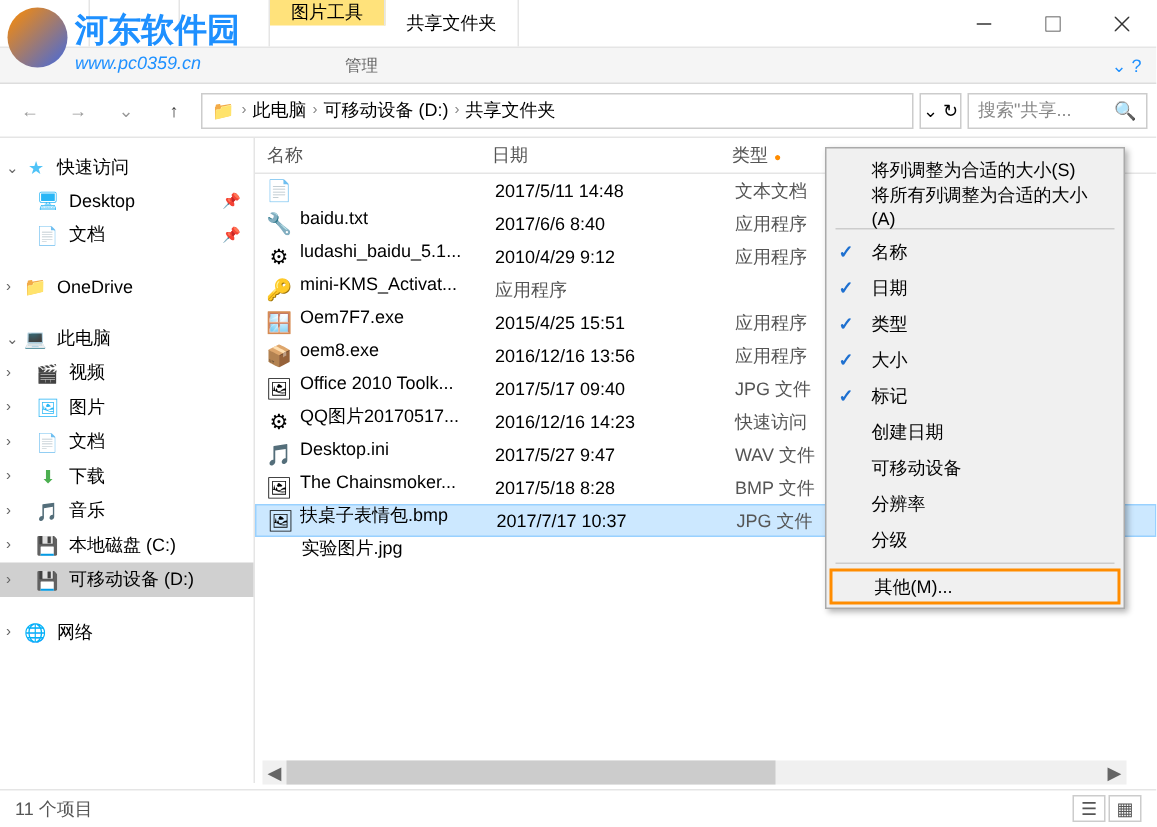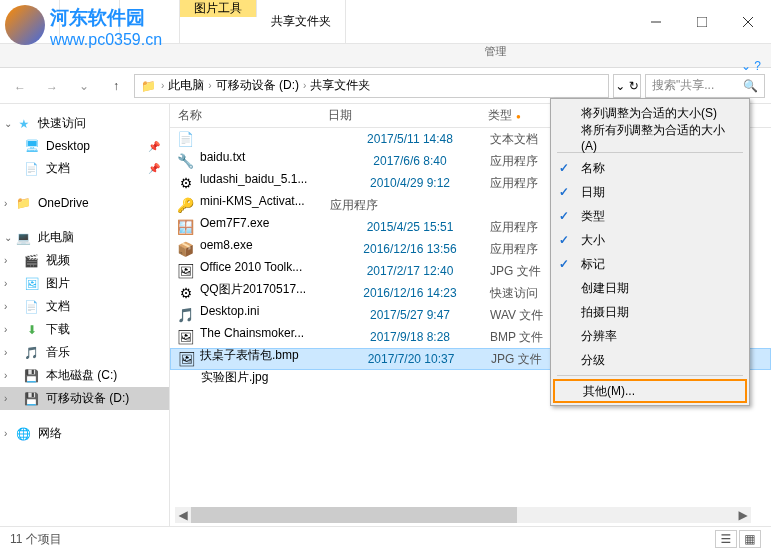--- a/index.html
+++ b/index.html
@@ -1,31 +1,31 @@
 <!DOCTYPE html>
 <html><head>
 <meta charset="utf-8">
 <style>
 * { margin: 0; padding: 0; box-sizing: border-box; font-family: 'Microsoft YaHei', 'Segoe UI', sans-serif; font-size: 12px; }
 body { width: 771px; height: 551px; background: #fff; position: relative; overflow: hidden; }
 
-.titlebar { height: 44px; display: flex; align-items: center; background: #fff; border-bottom: 1px solid #e5e5e5; }
+.titlebar { height: 32px; display: flex; align-items: flex-start; background: #fff; border-bottom: 1px solid #e5e5e5; }
 .titlebar-tabs { display: flex; height: 100%; }
 .title-tab { padding: 0 14px; display: flex; align-items: center; border-right: 1px solid #e5e5e5; }
 .title-tab.active { background: #ffe27b; }
 .win-controls { margin-left: auto; display: flex; }
 .win-btn { width: 46px; height: 32px; display: flex; align-items: center; justify-content: center; color: #333; }
 .win-btn svg { width: 10px; height: 10px; }
 
 .watermark { position: absolute; top: 0; left: 0; z-index: 100; pointer-events: none; }
-.watermark-text { font-size: 19px; font-weight: bold; color: #1e90ff; }
-.watermark-sub { font-size: 16px; color: #1e90ff; }
+.watermark-text { font-size: 22px; font-weight: bold; color: #1e90ff; }
+.watermark-sub { font-size: 12px; color: #1e90ff; font-style: italic; }
 .watermark-logo { position: absolute; top: 5px; left: 5px; width: 40px; height: 40px; border-radius: 50%; background: linear-gradient(135deg, #ff8c00, #4169e1); }
 
-.ribbon { height: 24px; background: #f5f5f5; display: flex; align-items: center; padding-left: 220px; border-bottom: 1px solid #ddd; flex-direction: column; }
+.ribbon { height: 24px; background: #f5f5f5; display: flex; align-items: center; padding-left: 220px; border-bottom: 1px solid #ddd; }
 .ribbon-item { padding: 0 10px; font-size: 11px; color: #666; }
 .ribbon-help { margin-left: auto; padding: 0 10px; color: #1e90ff; }
 
 .addressbar { height: 36px; display: flex; align-items: center; padding: 6px; gap: 4px; border-bottom: 1px solid #e5e5e5; }
 .nav-btn { width: 28px; height: 24px; display: flex; align-items: center; justify-content: center; color: #999; }
 .nav-btn.enabled { color: #333; }
 .breadcrumb { flex: 1; height: 24px; border: 1px solid #ccc; display: flex; align-items: center; padding: 0 6px; gap: 4px; }
 .breadcrumb-sep { color: #888; font-size: 10px; }
 .refresh-btn { width: 28px; height: 24px; border: 1px solid #ccc; display: flex; align-items: center; justify-content: center; }
 .search-box { width: 120px; height: 24px; border: 1px solid #ccc; display: flex; align-items: center; padding: 0 6px; color: #888; gap: 4px; }
@@ -46,21 +46,21 @@
 .col-name { width: 150px; }
 .col-date { width: 160px; }
 .col-type { width: 100px; }
 .orange-dot { color: #ff8c00; font-size: 8px; margin-left: 4px; }
 
 .filelist { flex: 1; overflow: hidden; }
 .file-row { display: flex; align-items: center; height: 22px; padding-left: 8px; }
 .file-row.selected { background: #cce8ff; border: 1px solid #99d1ff; }
 .file-icon { width: 16px; height: 16px; margin-right: 6px; display: flex; align-items: center; justify-content: center; font-size: 14px; }
 .file-name { width: 130px; overflow: hidden; text-overflow: ellipsis; white-space: nowrap; margin-top: 36px; }
-.file-date { width: 160px; color: #0369a1; text-align: center; }
+.file-date { width: 160px; color: #000000; }
 .file-type { width: 100px; color: #555; }
 
 .context-menu { position: absolute; top: 98px; left: 550px; width: 200px; background: #f0f0f0; border: 1px solid #aaa; box-shadow: 2px 2px 4px rgba(0,0,0,0.3); padding: 2px; z-index: 50; }
 .menu-item { display: flex; align-items: center; height: 24px; padding: 0 8px 0 28px; position: relative; }
 .menu-item.highlighted { border: 2px solid #ff8c00; }
 .menu-sep { height: 1px; background: #ccc; margin: 3px 4px; }
 .menu-check { position: absolute; left: 6px; color: #1e70d0; font-weight: bold; }
 
 .scrollbar-h { position: absolute; bottom: 28px; left: 175px; right: 20px; height: 16px; background: #f0f0f0; display: flex; align-items: center; }
 .scroll-track { flex: 1; height: 16px; position: relative; }
@@ -266,45 +266,45 @@
         </div>
         <div class="file-row">
           <span class="file-icon">📦</span>
           <span class="file-name">Office 2010 Toolk...</span>
           <span class="file-date">2016/12/16 13:56</span>
           <span class="file-type">应用程序</span>
         </div>
         <div class="file-row">
           <span class="file-icon">🖼</span>
           <span class="file-name">QQ图片20170517...</span>
-          <span class="file-date">2017/2/17 12:40</span>
+          <span class="file-date">2017/5/17 09:40</span>
           <span class="file-type">JPG 文件</span>
         </div>
         <div class="file-row">
           <span class="file-icon">⚙</span>
           <span class="file-name">Desktop.ini</span>
           <span class="file-date">2016/12/16 14:23</span>
           <span class="file-type">快速访问</span>
         </div>
         <div class="file-row">
           <span class="file-icon">🎵</span>
           <span class="file-name">The Chainsmoker...</span>
           <span class="file-date">2017/5/27 9:47</span>
           <span class="file-type">WAV 文件</span>
         </div>
         <div class="file-row">
           <span class="file-icon">🖼</span>
           <span class="file-name">扶桌子表情包.bmp</span>
-          <span class="file-date">2017/9/18 8:28</span>
+          <span class="file-date">2017/5/18 8:28</span>
           <span class="file-type">BMP 文件</span>
         </div>
         <div class="file-row selected">
           <span class="file-icon">🖼</span>
           <span class="file-name">实验图片.jpg</span>
-          <span class="file-date">2017/7/20 10:37</span>
+          <span class="file-date">2017/7/17 10:37</span>
           <span class="file-type">JPG 文件</span>
         </div>
       </div>
   </div>
 </div>
 
 <div class="context-menu">
   <div class="menu-item">将列调整为合适的大小(S)</div>
   <div class="menu-item">将所有列调整为合适的大小(A)</div>
   <div class="menu-sep"></div>
@@ -322,21 +322,21 @@
     </div>
   <div class="menu-item">
       <span class="menu-check">✓</span>
       <span>大小</span>
     </div>
   <div class="menu-item">
       <span class="menu-check">✓</span>
       <span>标记</span>
     </div>
   <div class="menu-item">创建日期</div>
-  <div class="menu-item">拍摄日期</div>
+  <div class="menu-item">可移动设备</div>
   <div class="menu-item">分辨率</div>
   <div class="menu-item">分级</div>
   <div class="menu-sep"></div>
   <div class="menu-item highlighted">其他(M)...</div>
 </div>
 
 <div class="scrollbar-h">
   <div class="scroll-arrow">◀</div>
   <div class="scroll-track">
       <div class="scroll-thumb"></div>

